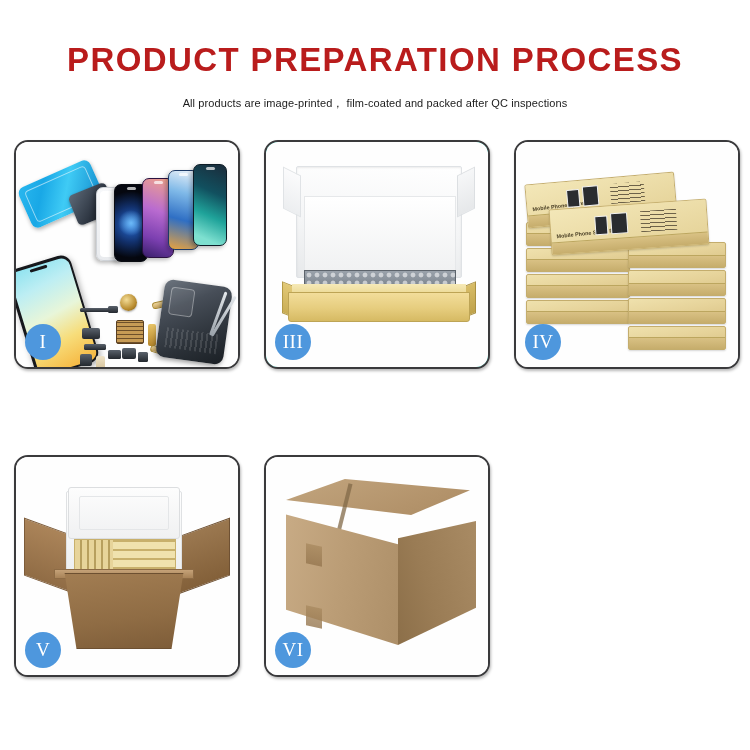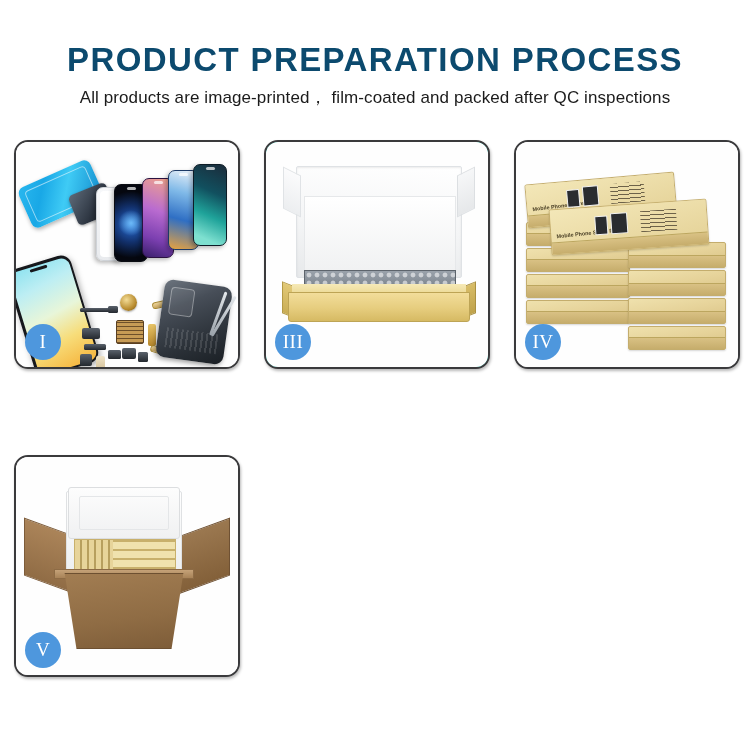--- a/index.html
+++ b/index.html
@@ -22,27 +22,27 @@
   
   .header {
     position: absolute;
     top: 40px; left: 0; width: 750px;
     text-align: center;
   }
   .title {
     font-size: 33px;
     font-weight: bold;
     letter-spacing: 1.4px;
-    color: #0c4a6e;
+    color: #b91c1c;
     line-height: 40px;
     white-space: nowrap;
   }
   .subtitle {
-    margin-top: 6px;
-    font-size: 17px;
+    margin-top: 16px;
+    font-size: 11px;
     color: #1b1b1b;
     letter-spacing: .1px;
     white-space: nowrap;
   }
 
   
   .grid {
     position: absolute;
     left: 14px;
     top: 140px;
@@ -582,15 +582,28 @@
           <div class="b5-foambox"></div>
           <div class="b5-contents"></div>
           <div class="b5-foamlid"></div>
           <div class="b5-rim"></div>
           <div class="b5-front"></div>
         </div>
       </div>
       <div class="badge">V</div>
     </div>
 
+    <div class="panel p6">
+      <div class="panel-art">
+        <div class="b6">
+          <div class="b6-top"></div>
+          <div class="b6-seam"></div>
+          <div class="b6-left"></div>
+          <div class="b6-right"></div>
+          <div class="b6-tape1"></div>
+          <div class="b6-tape2"></div>
+        </div>
+      </div>
+      <div class="badge">VI</div>
+    </div>
 
   </div>
 </div>
 
 </body></html>

